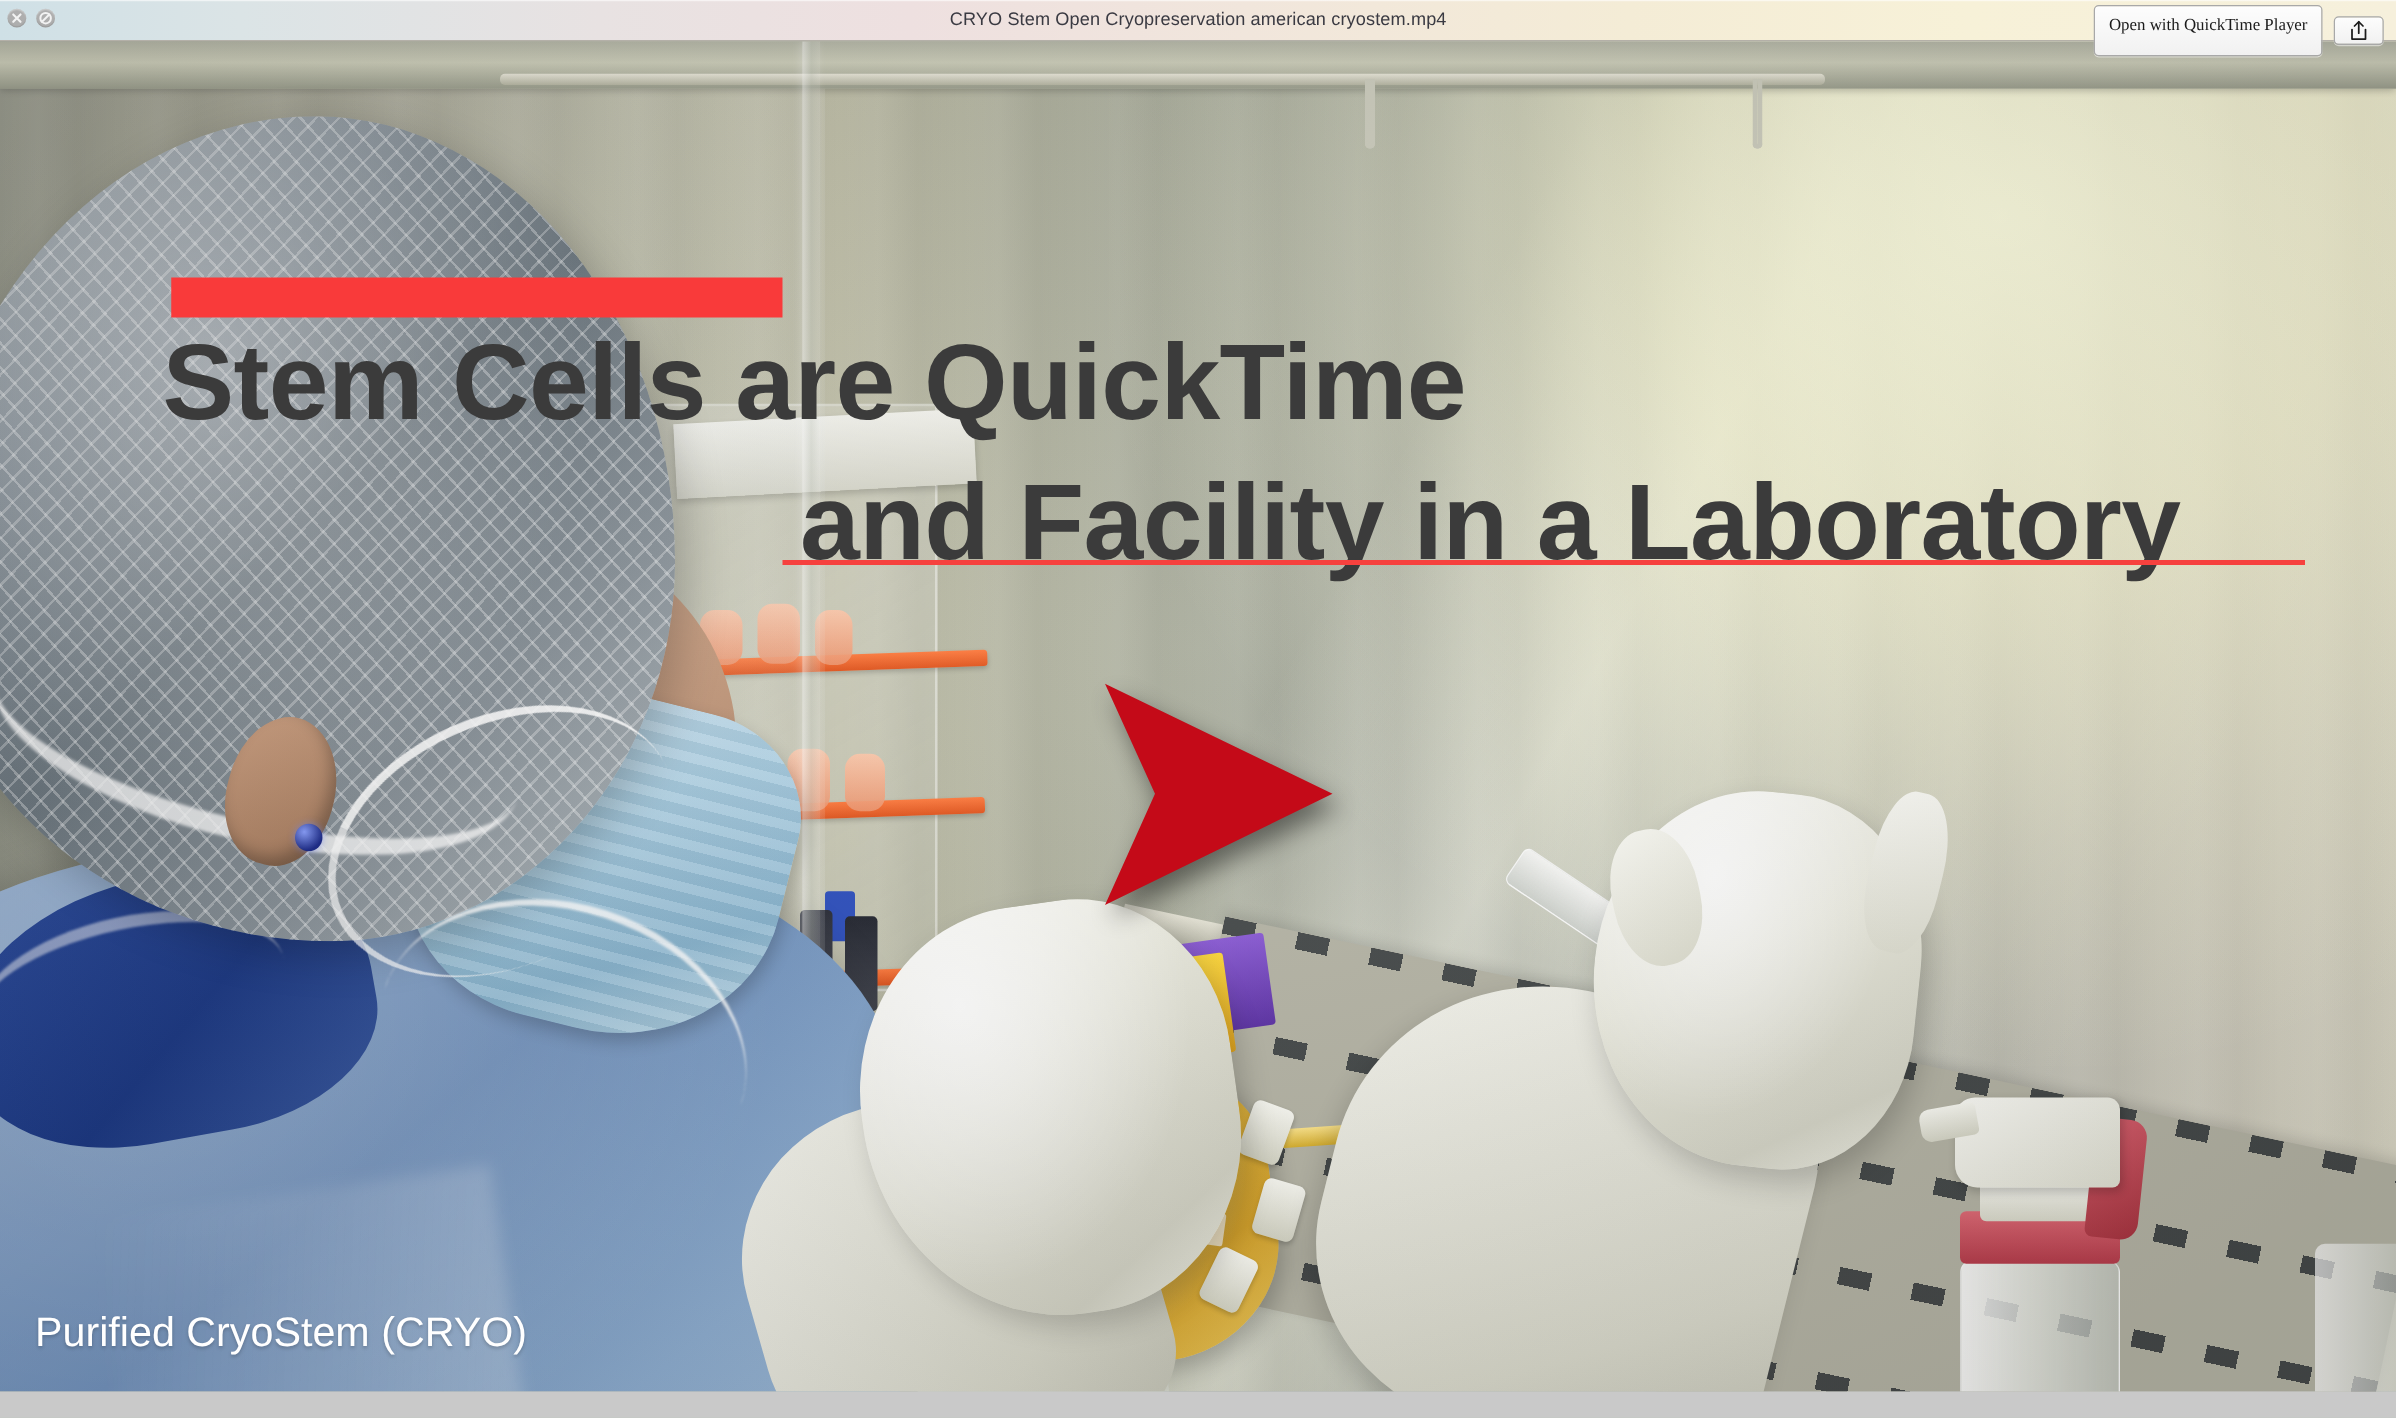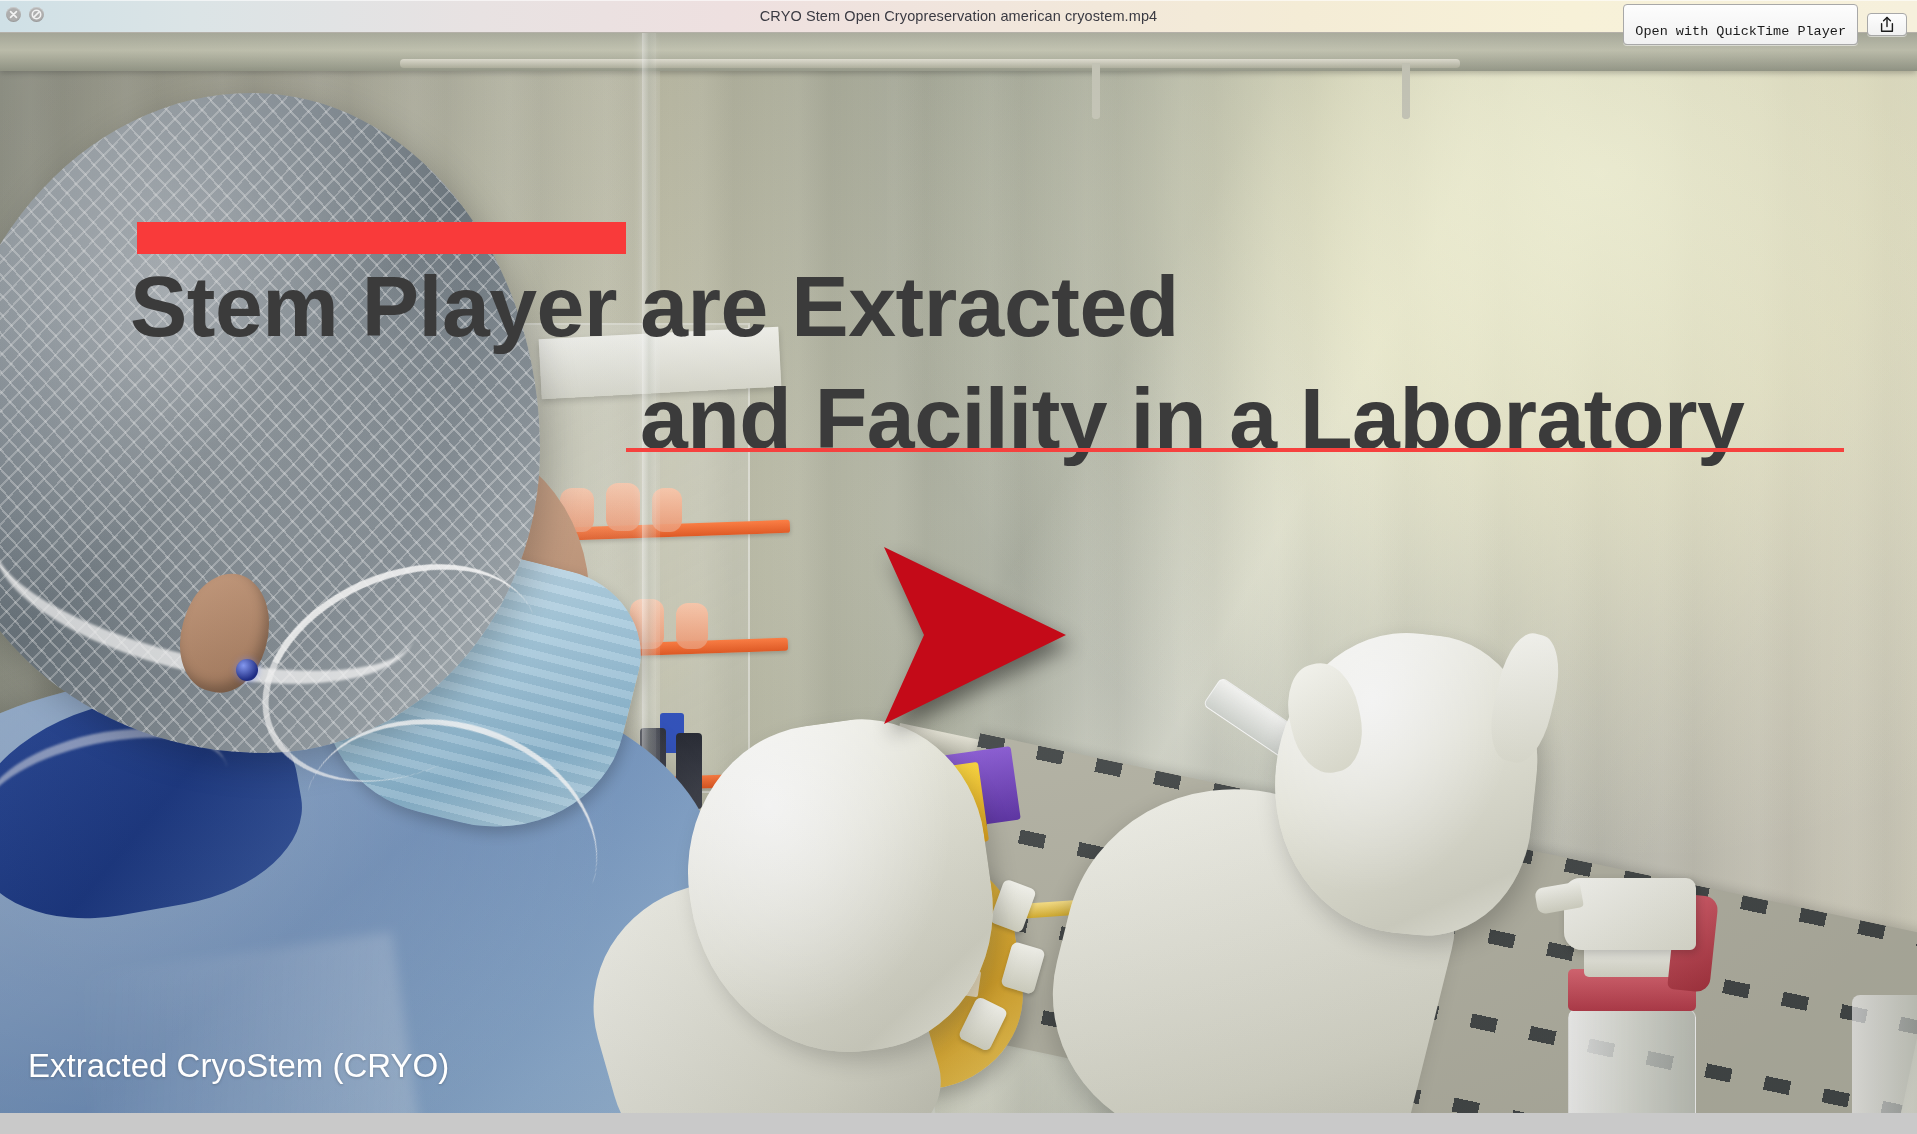--- a/index.html
+++ b/index.html
@@ -52,26 +52,26 @@
     font-size: 14.5px; color: #3a3a42;
     font-weight: 400;
     letter-spacing: 0.1px;
   }
 
   #titlebar-right {
     position: absolute; right: 10px; top: 4px;
     display: flex; align-items: center; gap: 9px;
   }
   #open-with-btn {
-    height: 41px; padding: 16px 11px;
+    height: 41px; padding: 4px 11px;
     border: 1px solid #a8a8a8; border-radius: 4px;
     background: linear-gradient(to bottom, #fdfdfd, #f1f1f1);
     font-size: 13.5px; color: #1b1b1b;
     line-height: 21px; white-space: nowrap;
-    font-family: Liberation Mono, monospace;
+    font-family: Liberation Serif, serif;
     box-shadow: 0 1px 0 rgba(255,255,255,0.5);
   }
   #share-btn {
     width: 40px; height: 23px;
     border: 1px solid #a8a8a8; border-radius: 4px;
     background: linear-gradient(to bottom, #fdfdfd, #f1f1f1);
     display: flex; align-items: center; justify-content: center;
     box-shadow: 0 1px 0 rgba(255,255,255,0.5);
   }
 
@@ -673,32 +673,32 @@
     <div class="scene-layer" id="spray-nozzle"></div>
     <div class="scene-layer" id="bottle-far"></div>
 
     <div class="scene-layer" id="grade"></div>
 
     <div id="overlay">
 
       <div id="red-bar"></div>
 
       <div id="headline">
-        <span class="l1">Stem Player are Extracted</span>
+        <span class="l1">Stem Cells are QuickTime</span>
         <span class="l2">and Facility in a Laboratory</span>
       </div>
 
       <div id="red-underline"></div>
 
       <svg id="red-arrow" viewBox="0 0 190 185">
         <polygon points="4,4 186,92 4,181 44,92" fill="#c40a18"></polygon>
       </svg>
 
       <div id="caption">
-        <span class="c1">Extracted CryoStem (CRYO)</span>
+        <span class="c1">Purified CryoStem (CRYO)</span>
       </div>
 
     </div>
   </div>
 
   <div id="titlebar">
 
     <div class="win-btns">
       <div class="win-btn">
         <svg width="15" height="15" viewBox="0 0 15 15">

